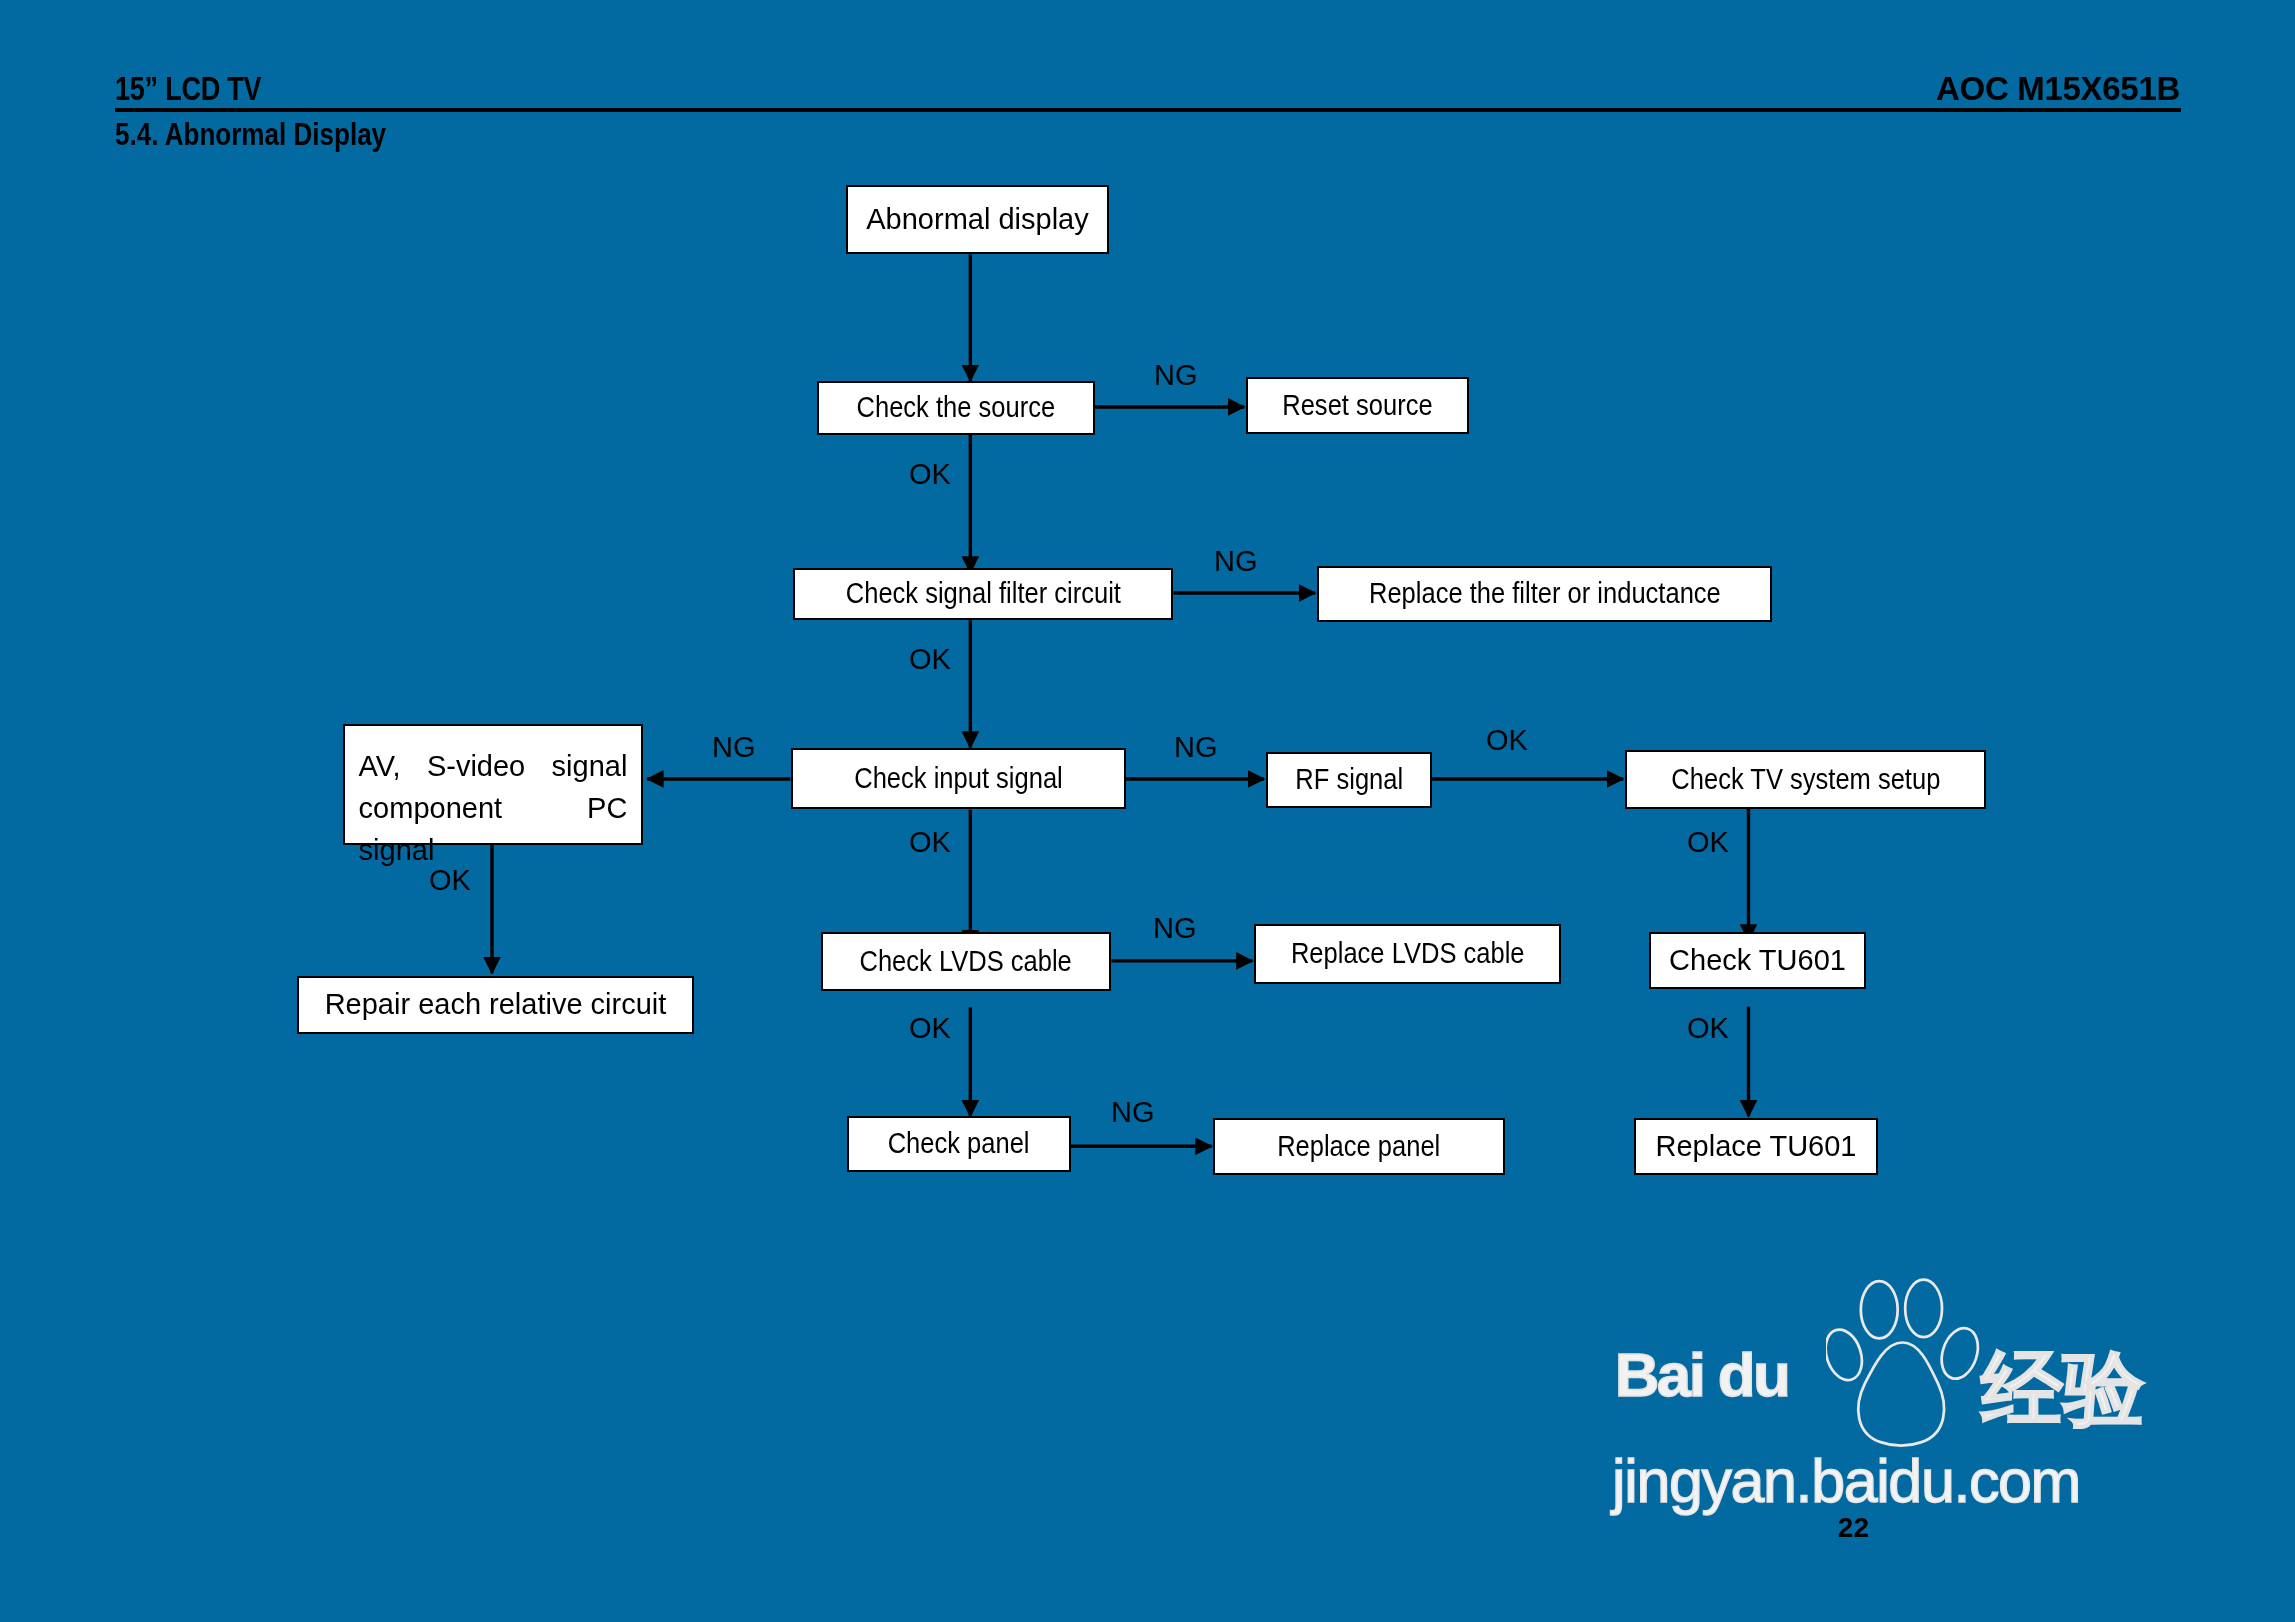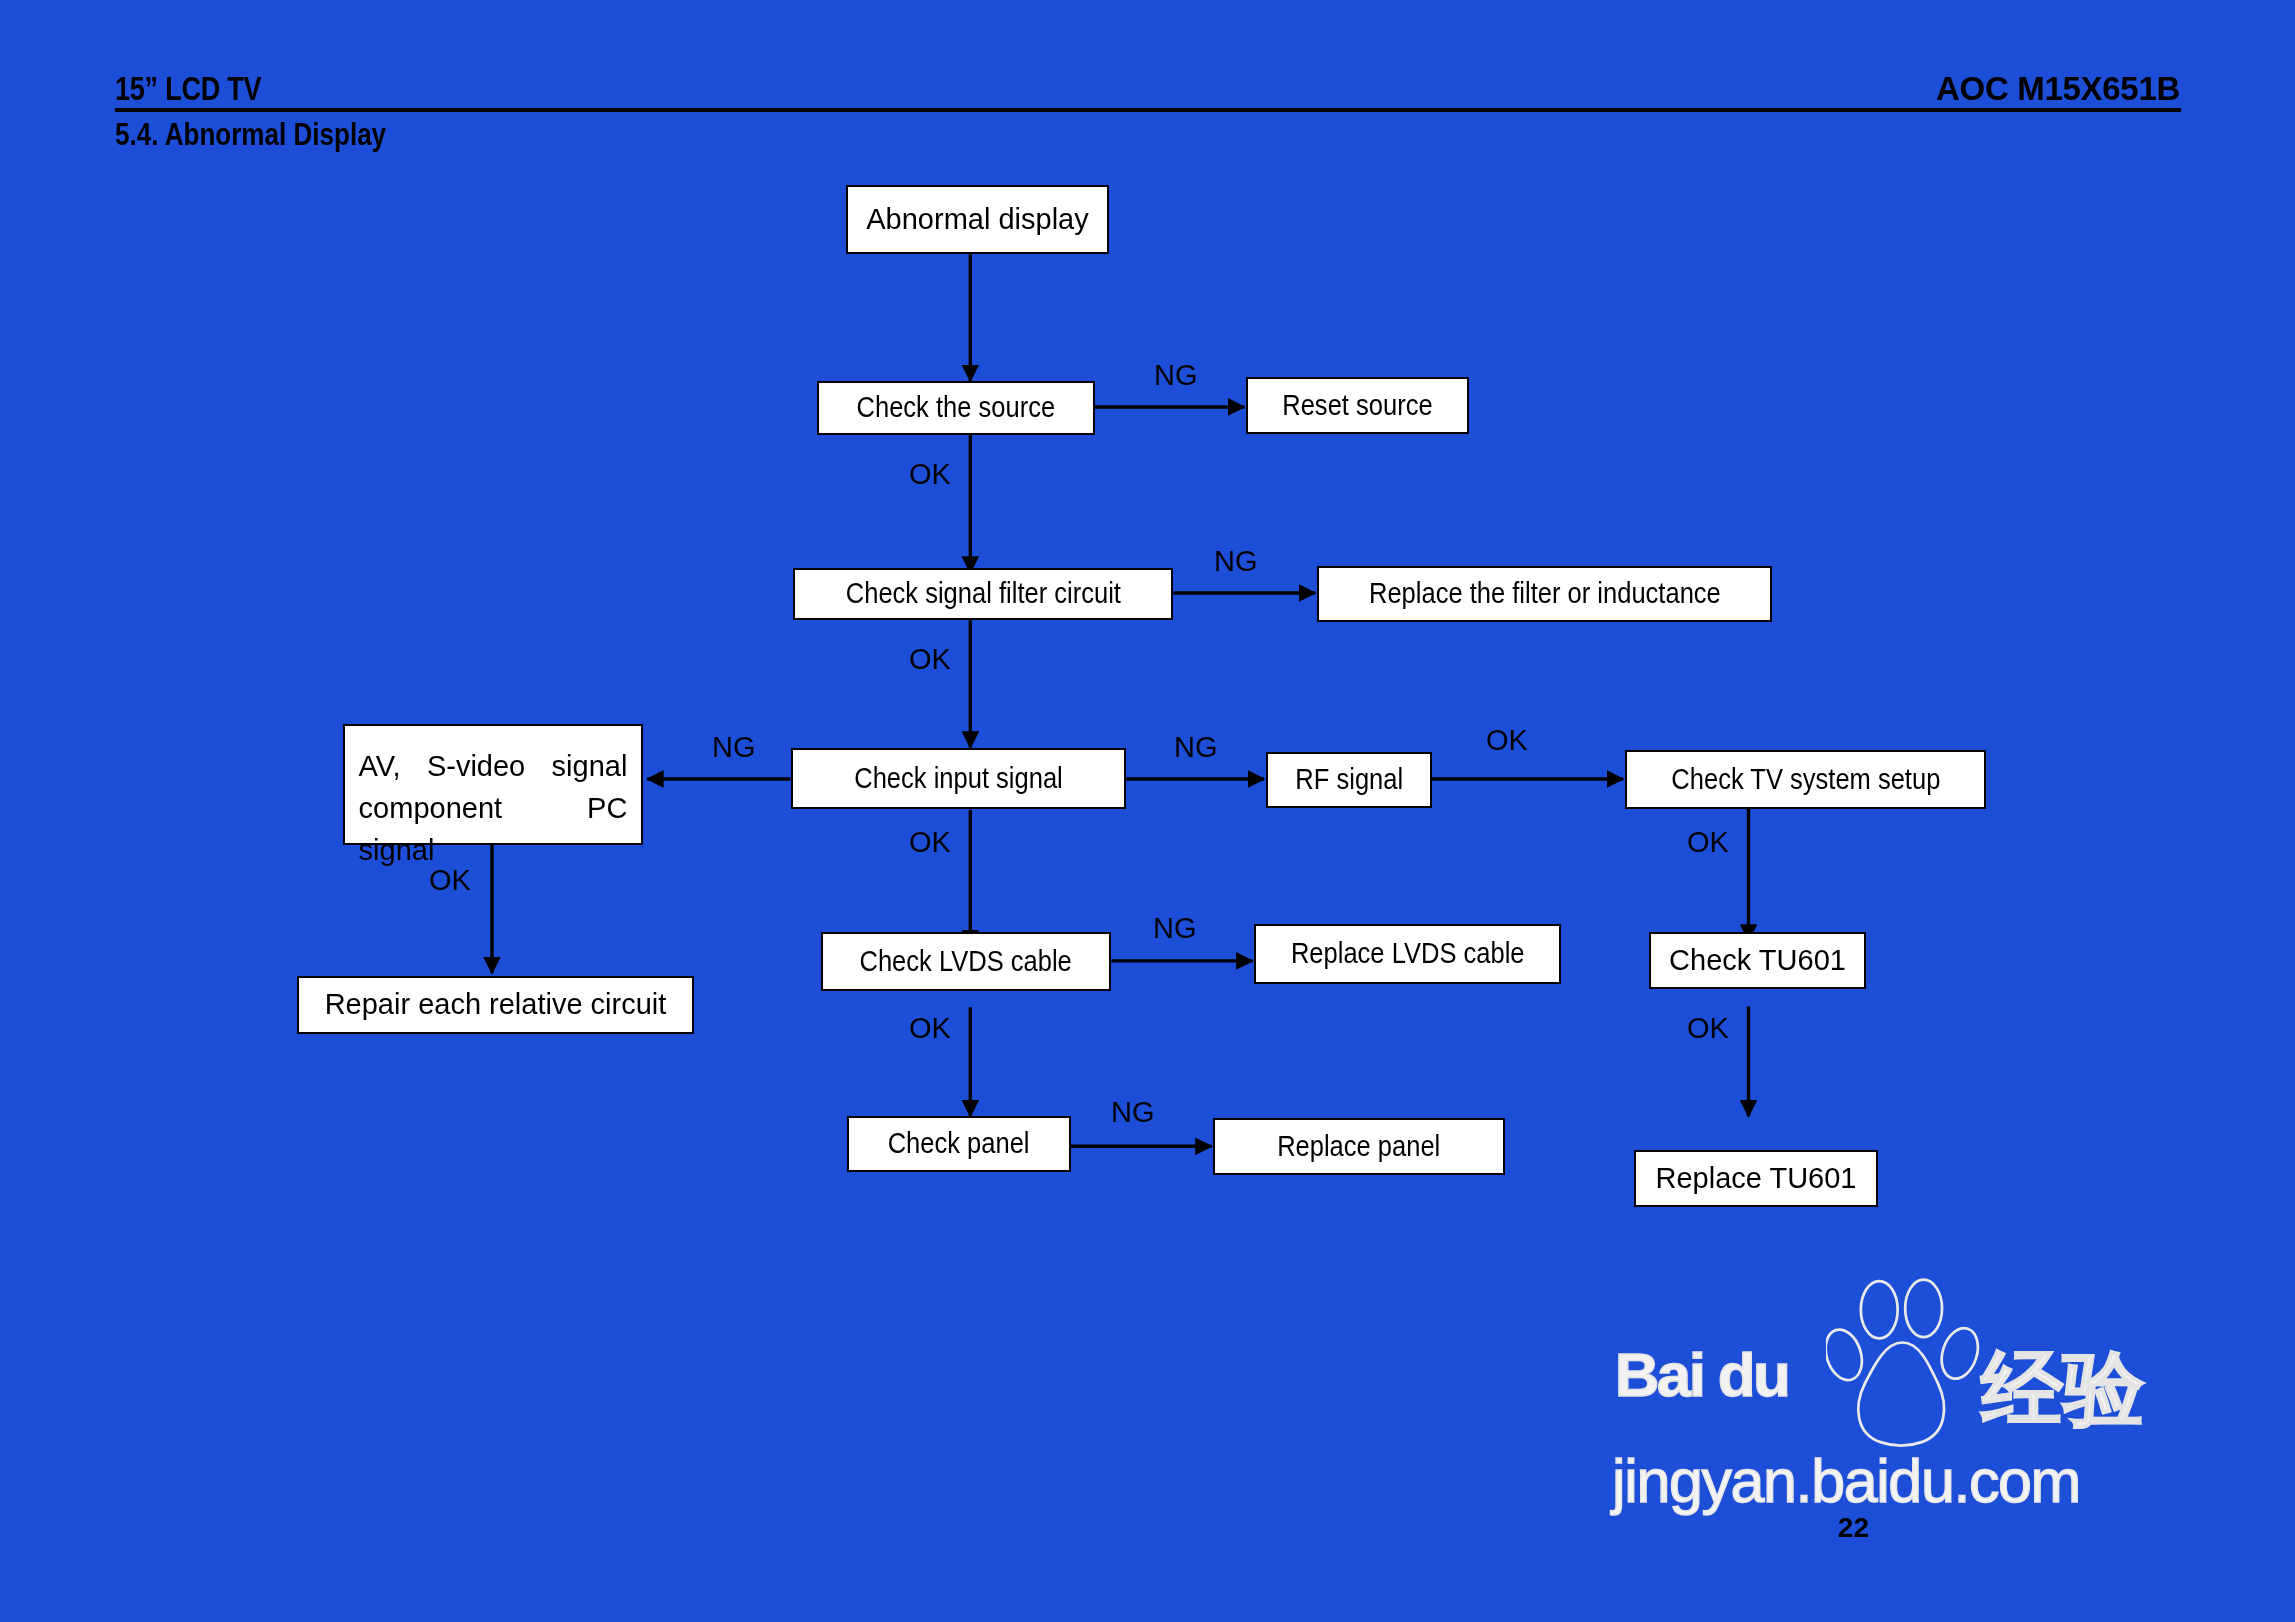--- a/index.html
+++ b/index.html
@@ -4,21 +4,21 @@
 <style>
   html, body {
     margin: 0;
     padding: 0;
     background: #ffffff;
   }
   #page {
     position: relative;
     width: 2295px;
     height: 1622px;
-    background: #1d4ed8;
+    background: #0369a1;
     font-family: "Liberation Sans", sans-serif;
     overflow: hidden;
   }
 
   
   #header-band {
     position: absolute;
     left: 0; top: 0;
     width: 2295px;
     height: 129px;
@@ -284,21 +284,21 @@
   </div>
 
   <div class="node-box" style="left:847px; top:1116px; width:224px; height:56px;">
     <span class="node-label narrow">Check panel</span>
   </div>
 
   <div class="node-box" style="left:1213px; top:1118px; width:292px; height:57px;">
     <span class="node-label narrow">Replace panel</span>
   </div>
 
-  <div class="node-box" style="left:1634px; top:1118px; width:244px; height:57px;margin-top:32px;">
+  <div class="node-box" style="left:1634px; top:1118px; width:244px; height:57px;">
     <span class="node-label">Replace TU601</span>
   </div>
 
   <div class="edge-label" style="left:1154px; top:359px;">NG</div>
 
   <div class="edge-label" style="left:909px; top:458px;">OK</div>
 
   <div class="edge-label" style="left:1214px; top:545px;">NG</div>
 
   <div class="edge-label" style="left:909px; top:643px;">OK</div>

